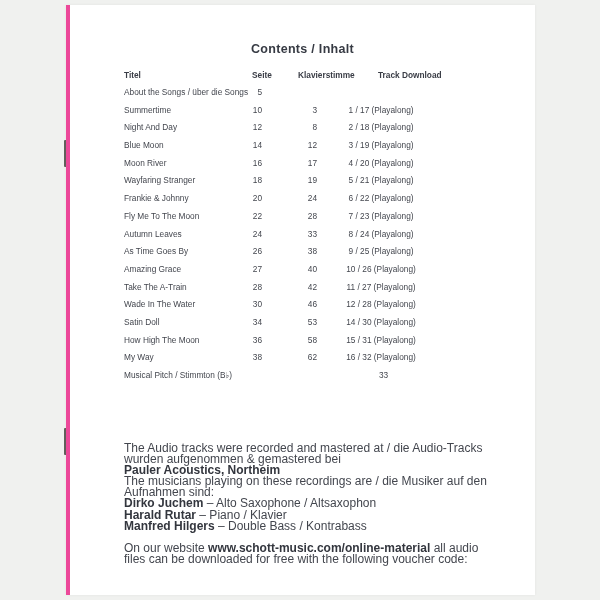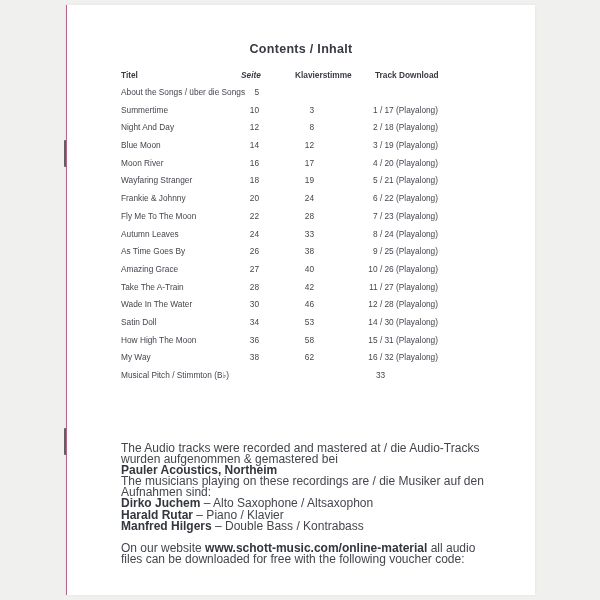--- a/index.html
+++ b/index.html
@@ -9,47 +9,47 @@
     background: #f0f1ef;
     font-family: "Liberation Sans", "DejaVu Sans", sans-serif;
     color: #43464e;
     position: relative;
     overflow: hidden;
   }
   .page {
     position: absolute; left: 66px; top: 5px;
     width: 469px; height: 590px;
     background: #ffffff;
-    border-left: 1px solid #ec4899;
+    border-left: 4px solid #ec4899;
     box-shadow: 0 0 3px rgba(0,0,0,0.06);
   }
   .edge-mark { position: absolute; width: 3px; background: #62615c; border-radius: 1px; }
   .mark1 { left: 64px; top: 140px; height: 27px; }
   .mark2 { left: 64px; top: 428px; height: 27px; }
 
   .title {
     position: absolute; top: 37px; left: 0; width: 100%;
     text-align: center;
     font-size: 12.5px; font-weight: bold;
     color: #363a43; letter-spacing: 0.3px;
   }
 
   .table { position: absolute; top: 65px; left: 54px; width: 317px; font-size: 8.3px; }
   .thead { position: relative; height: 17px; font-weight: bold; color: #3a3d46; }
   .h { position: absolute; top: 0; white-space: nowrap; }
   .h-titel   { left: 0; }
-  .h-seite   { left: 120px; font-style: italic; }
+  .h-seite   { left: 128px; }
   .h-klavier { left: 174px; }
   .h-track   { left: 254px; }
 
   .trow { position: relative; height: 17.7px; }
   .c-titel   { position: absolute; left: 0;    top: 0; white-space: nowrap; }
   .c-seite   { position: absolute; left: 96px;  width: 42px;  top: 0; text-align: right; }
   .c-klavier { position: absolute; left: 145px; width: 48px;  top: 0; text-align: right; }
-  .c-track   { position: absolute; left: 197px; width: 120px; top: 0; text-align: right; white-space: nowrap; }
+  .c-track   { position: absolute; left: 197px; width: 120px; top: 0; text-align: center; white-space: nowrap; }
   .c-track.left { text-align: left; padding-left: 58px; }
 
   .note { font-size: 12px; line-height: 11.2px; }
   .recording { position: absolute; top: 438px; left: 54px; width: 372px; }
   .musicians { position: absolute; top: 471px; left: 54px; width: 372px; }
   .website   { position: absolute; top: 538px; left: 54px; width: 356px; }
   b { color: #33363e; }
 </style>
 </head>
 <body>

